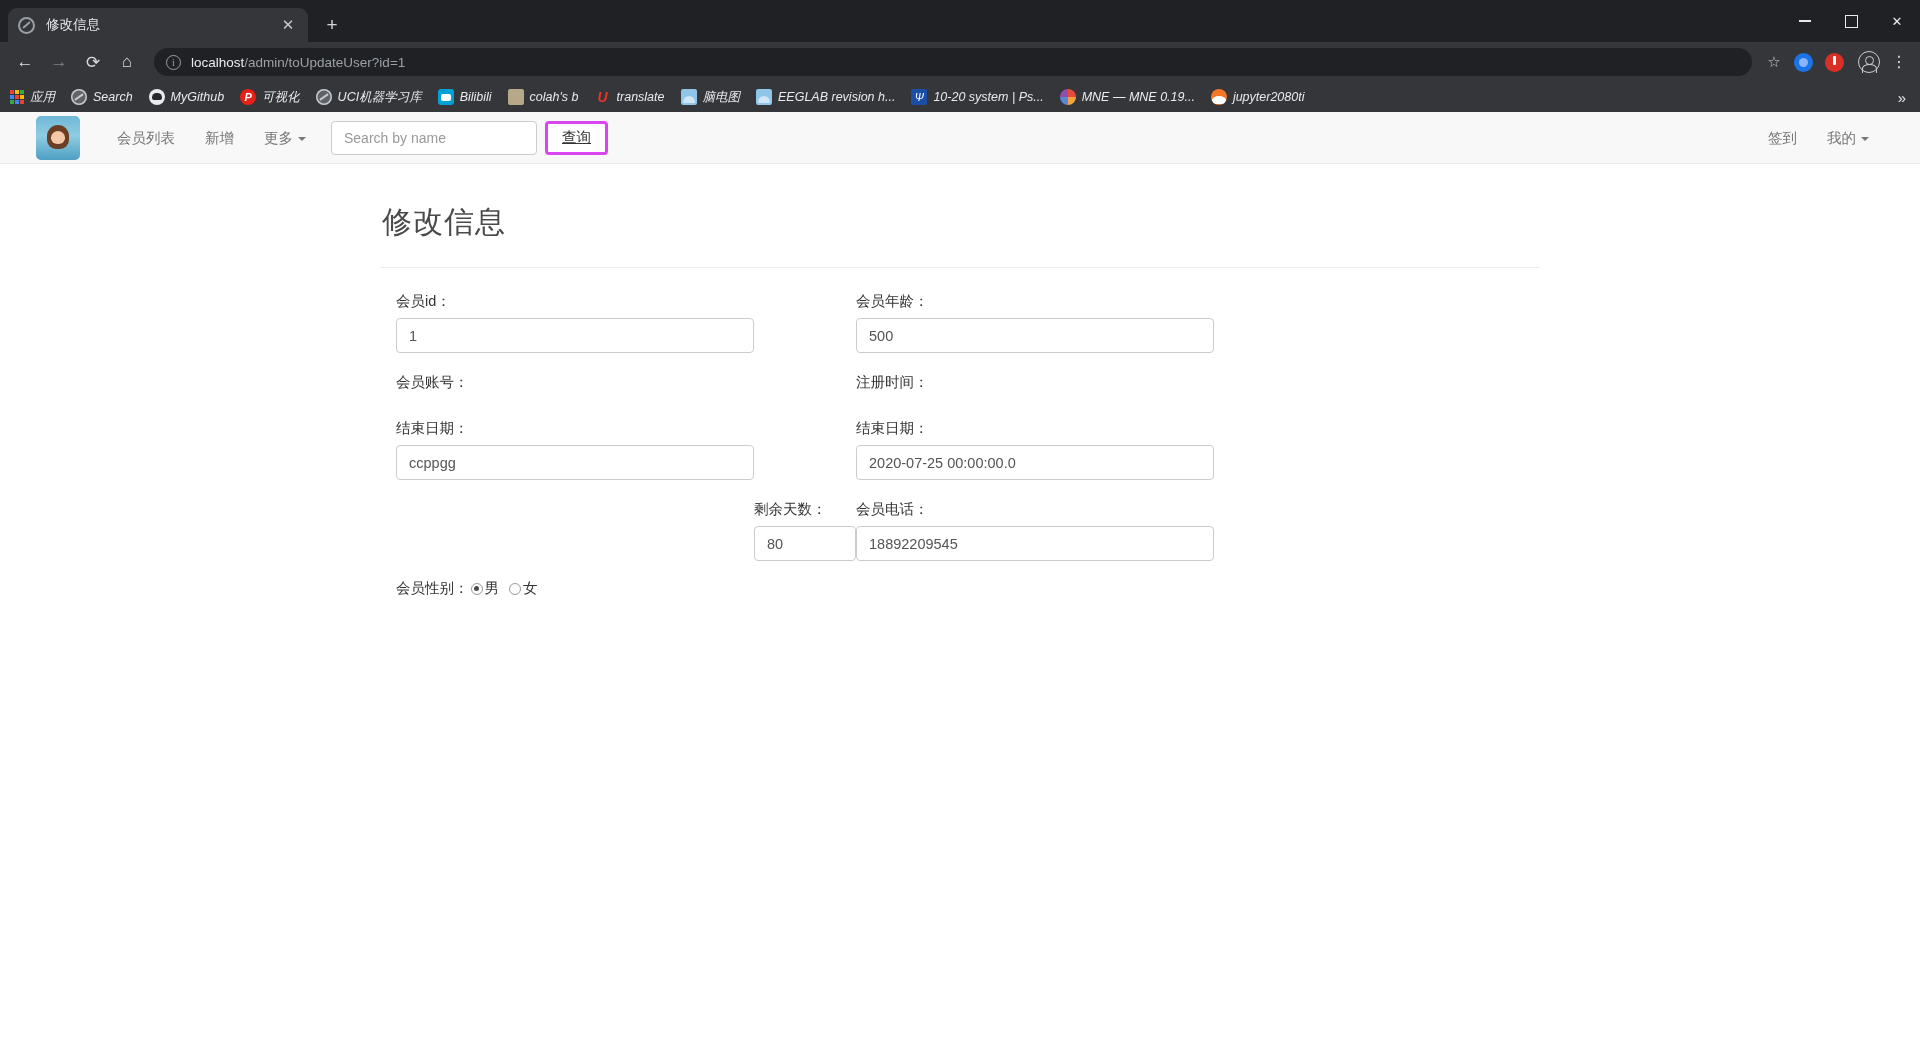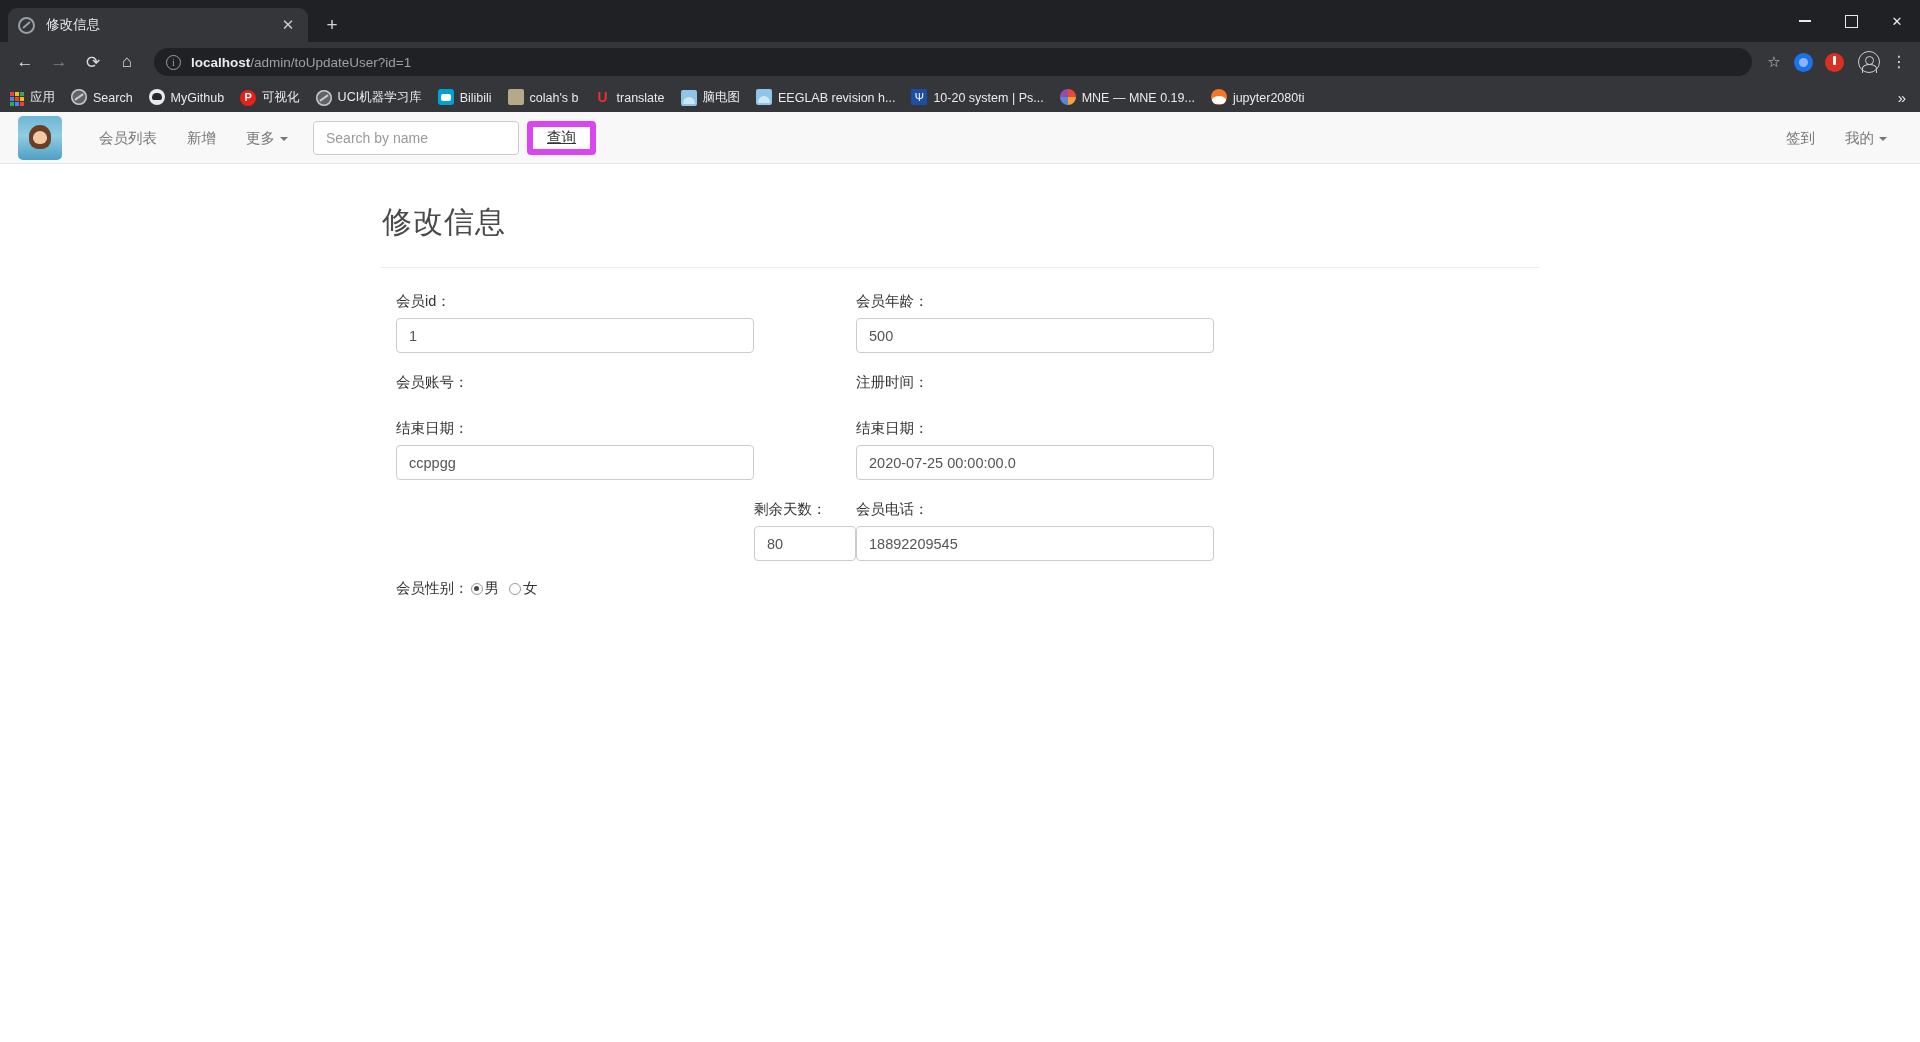--- a/index.html
+++ b/index.html
@@ -67,21 +67,21 @@
     flex: 1; height: 28px; background: #202124; border-radius: 14px;
     display: flex; align-items: center; padding: 0 12px; margin: 0 8px;
     min-width: 0;
   }
   .info-icon {
     width: 15px; height: 15px; border-radius: 50%; border: 1.3px solid #9aa0a6;
     color: #9aa0a6; font-size: 10px; display: flex; align-items: center;
     justify-content: center; flex: 0 0 15px; font-family: "Liberation Serif", serif;
   }
   .url { margin-left: 10px; font-size: 13.5px; color: #9aa0a6; white-space: nowrap; }
-  .url b { color: #e8eaed; font-weight: bold; }
+  .url b { color: #e8eaed; font-weight: normal; }
   .tb-right { display: flex; align-items: center; }
   .star { color: #c9ccd0; font-size: 15px; width: 28px; text-align: center; }
   .ext1 {
     width: 19px; height: 19px; border-radius: 50%; background: #1a73e8;
     margin: 0 6px; position: relative;
   }
   .ext1::after {
     content: ""; position: absolute; left: 5px; top: 5px; width: 9px; height: 9px;
     border-radius: 50%; background: #8ab4f8;
   }
@@ -104,21 +104,21 @@
   .avatar-btn::after {
     content: ""; position: absolute; left: 3px; top: 12px; width: 13px; height: 8px;
     border-radius: 50% 50% 0 0; border: 1.6px solid #c9ccd0; border-bottom: none;
   }
   .kebab { color: #dadce0; font-size: 16px; width: 22px; text-align: center; line-height: 1; }
 
   .bookmarks {
     height: 30px; background: #35363a; display: flex; align-items: center;
     padding: 0 10px; flex: 0 0 30px; overflow: hidden;
   }
-  .bm { display: flex; align-items: flex-end; margin-right: 16px; white-space: nowrap; }
+  .bm { display: flex; align-items: center; margin-right: 16px; white-space: nowrap; font-style: italic; }
   .bm-label { color: #e8eaed; font-size: 12.5px; margin-left: 6px; }
   .bmicon { width: 16px; height: 16px; flex: 0 0 16px; border-radius: 2px; }
   .ic-apps {
     display: grid; grid-template-columns: repeat(3, 4px); grid-template-rows: repeat(3, 4px);
     gap: 1px; width: 14px; height: 14px;
   }
   .ic-apps i { display: block; width: 4px; height: 4px; background: #ea4335; }
   .ic-apps i:nth-child(2) { background: #fbbc04; }
   .ic-apps i:nth-child(3) { background: #34a853; }
   .ic-apps i:nth-child(4) { background: #4285f4; }
@@ -175,21 +175,21 @@
     content: ""; position: absolute; left: 1px; top: 7px; width: 14px; height: 8px;
     background: #fff; border-radius: 50% 50% 0 0;
   }
   .bm-overflow { color: #e8eaed; font-size: 15px; margin-left: auto; padding-right: 4px; }
 
   
   .page { flex: 1; background: #fff; overflow: hidden; position: relative; }
 
   .appnav {
     height: 52px; background: #f8f8f8; border-bottom: 1px solid #e7e7e7;
-    display: flex; align-items: center; padding: 0 18px;
+    display: flex; align-items: center; padding: 0 36px;
   }
   .brand {
     width: 44px; height: 44px; border-radius: 5px; overflow: hidden; flex: 0 0 44px;
     background: linear-gradient(#6fb7d6 0%, #8fcde2 45%, #4e9fc4 100%); position: relative;
   }
   .brand::before {
     content: ""; position: absolute; left: 11px; top: 9px; width: 22px; height: 24px;
     border-radius: 11px 11px 9px 9px; background: #6b3f25;
   }
   .brand::after {
@@ -206,21 +206,21 @@
     border-left: 4px solid transparent; border-right: 4px solid transparent;
     border-top: 4px solid #777; vertical-align: middle;
   }
   .searchbox {
     width: 206px; height: 34px; border: 1px solid #ccc; border-radius: 4px;
     background: #fff; color: #999; font-size: 14px; padding: 0 12px;
     margin-left: 10px; font-family: inherit;
   }
   .searchbox::placeholder { color: #999; }
   .searchbtn {
-    height: 34px; background: #fff; border: 6px solid #d946ef; border-radius: 4px;
+    height: 34px; background: #fff; border: 3px solid #d946ef; border-radius: 4px;
     color: #333; font-size: 14.5px; padding: 0 14px; margin-left: 8px;
     font-family: inherit; cursor: pointer; text-decoration: underline;
   }
   .nav-right { margin-left: auto; display: flex; align-items: center; }
 
   .container { width: 1160px; margin: 0 auto; padding-top: 38px; }
   .page-title {
     font-size: 30px; color: #4a4a4a; font-weight: normal; padding-left: 2px;
     letter-spacing: 1px;
   }

